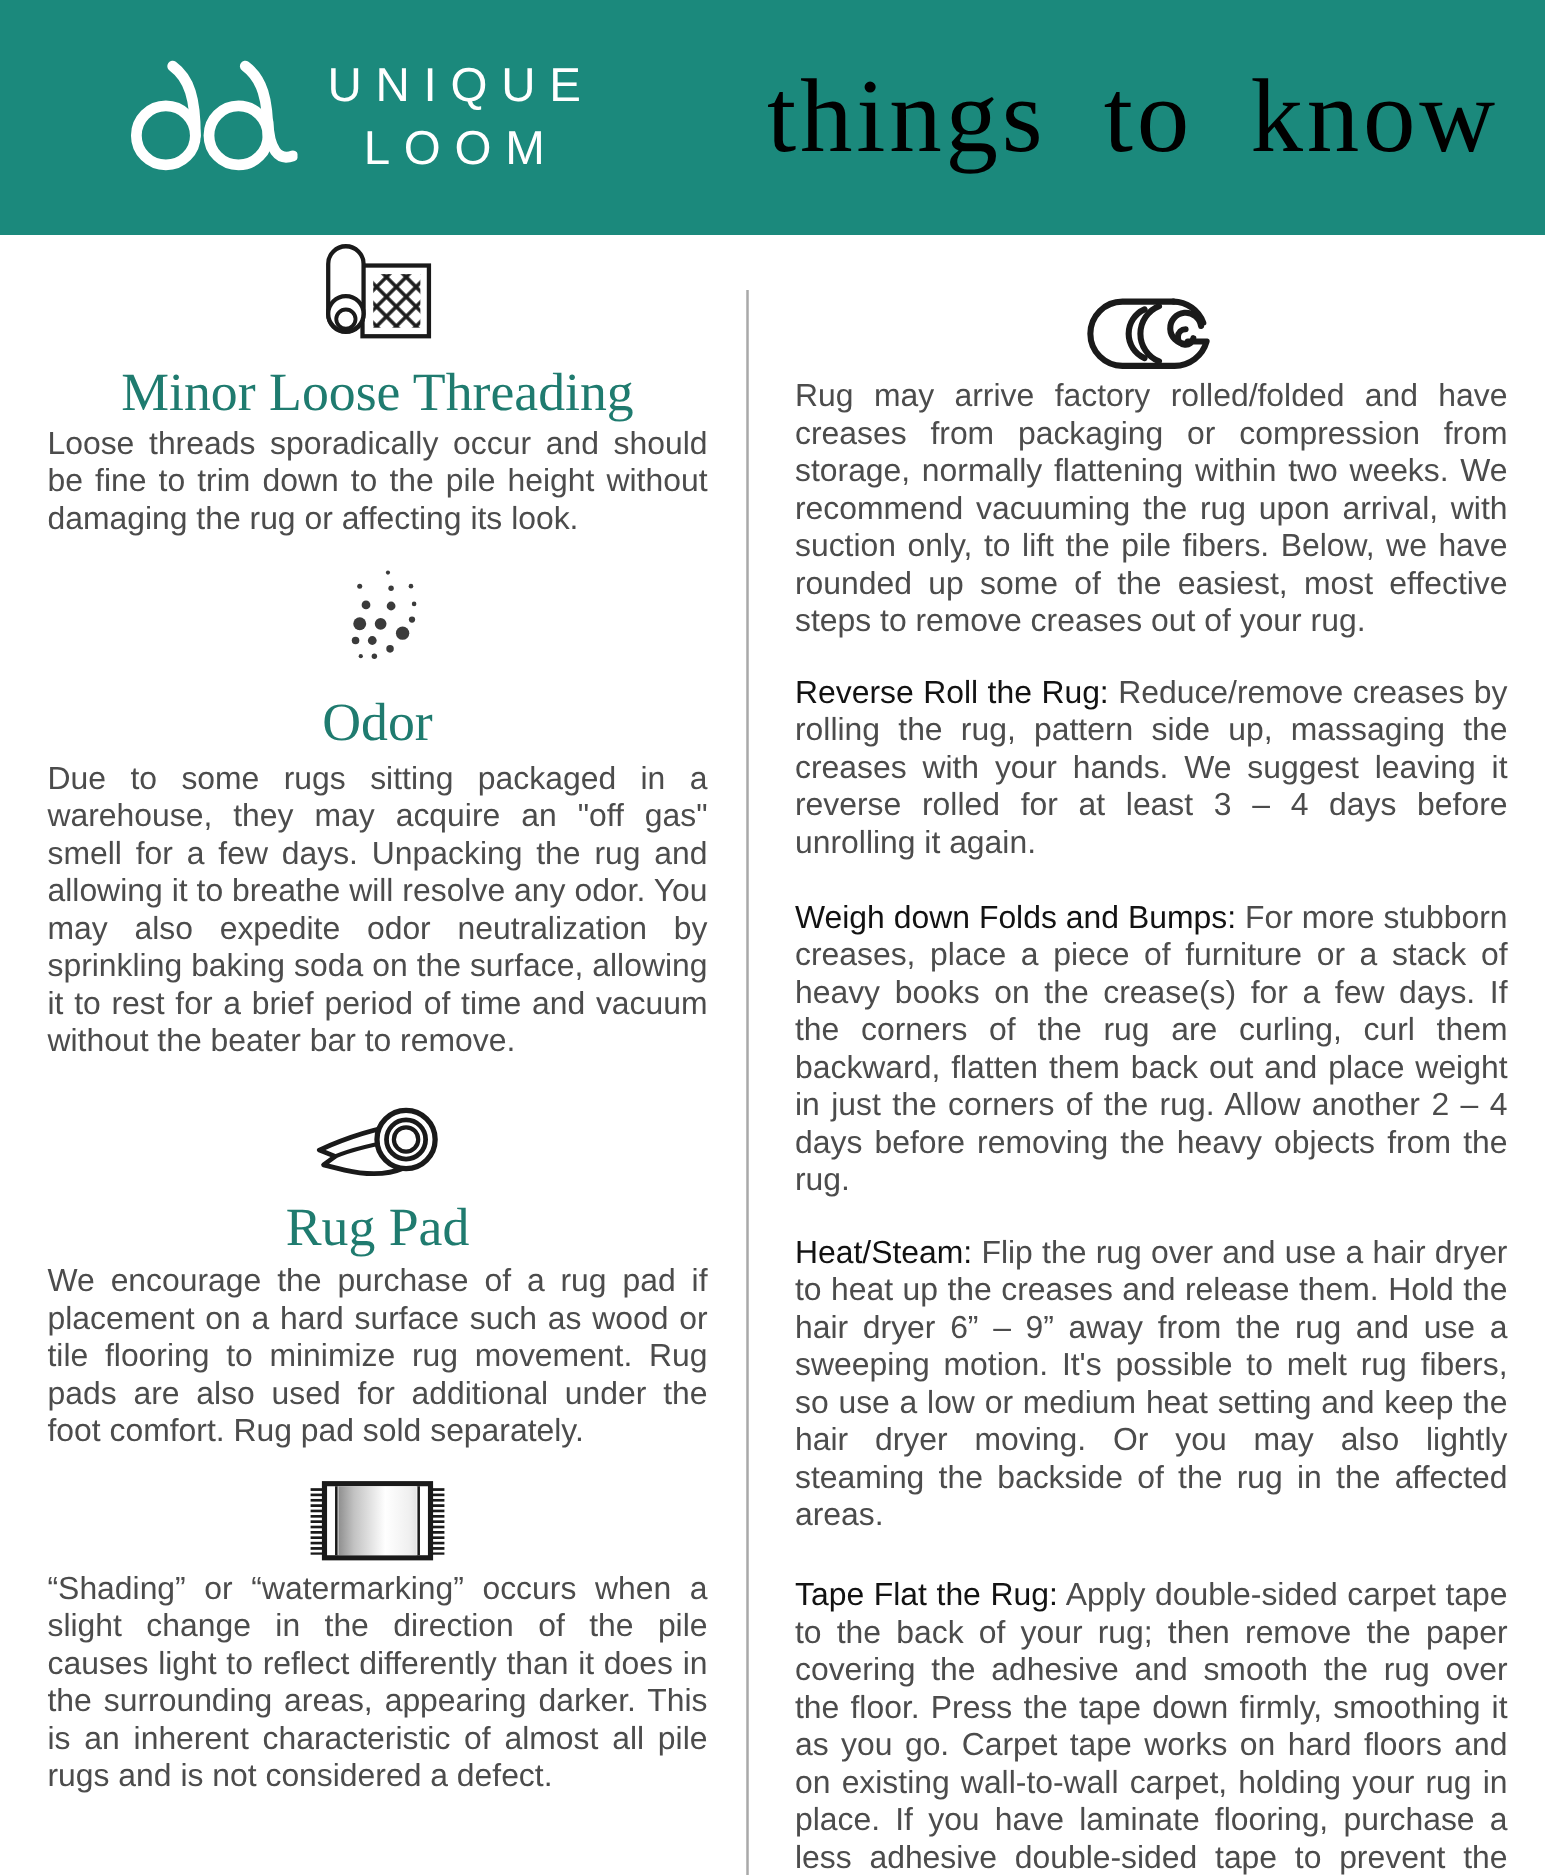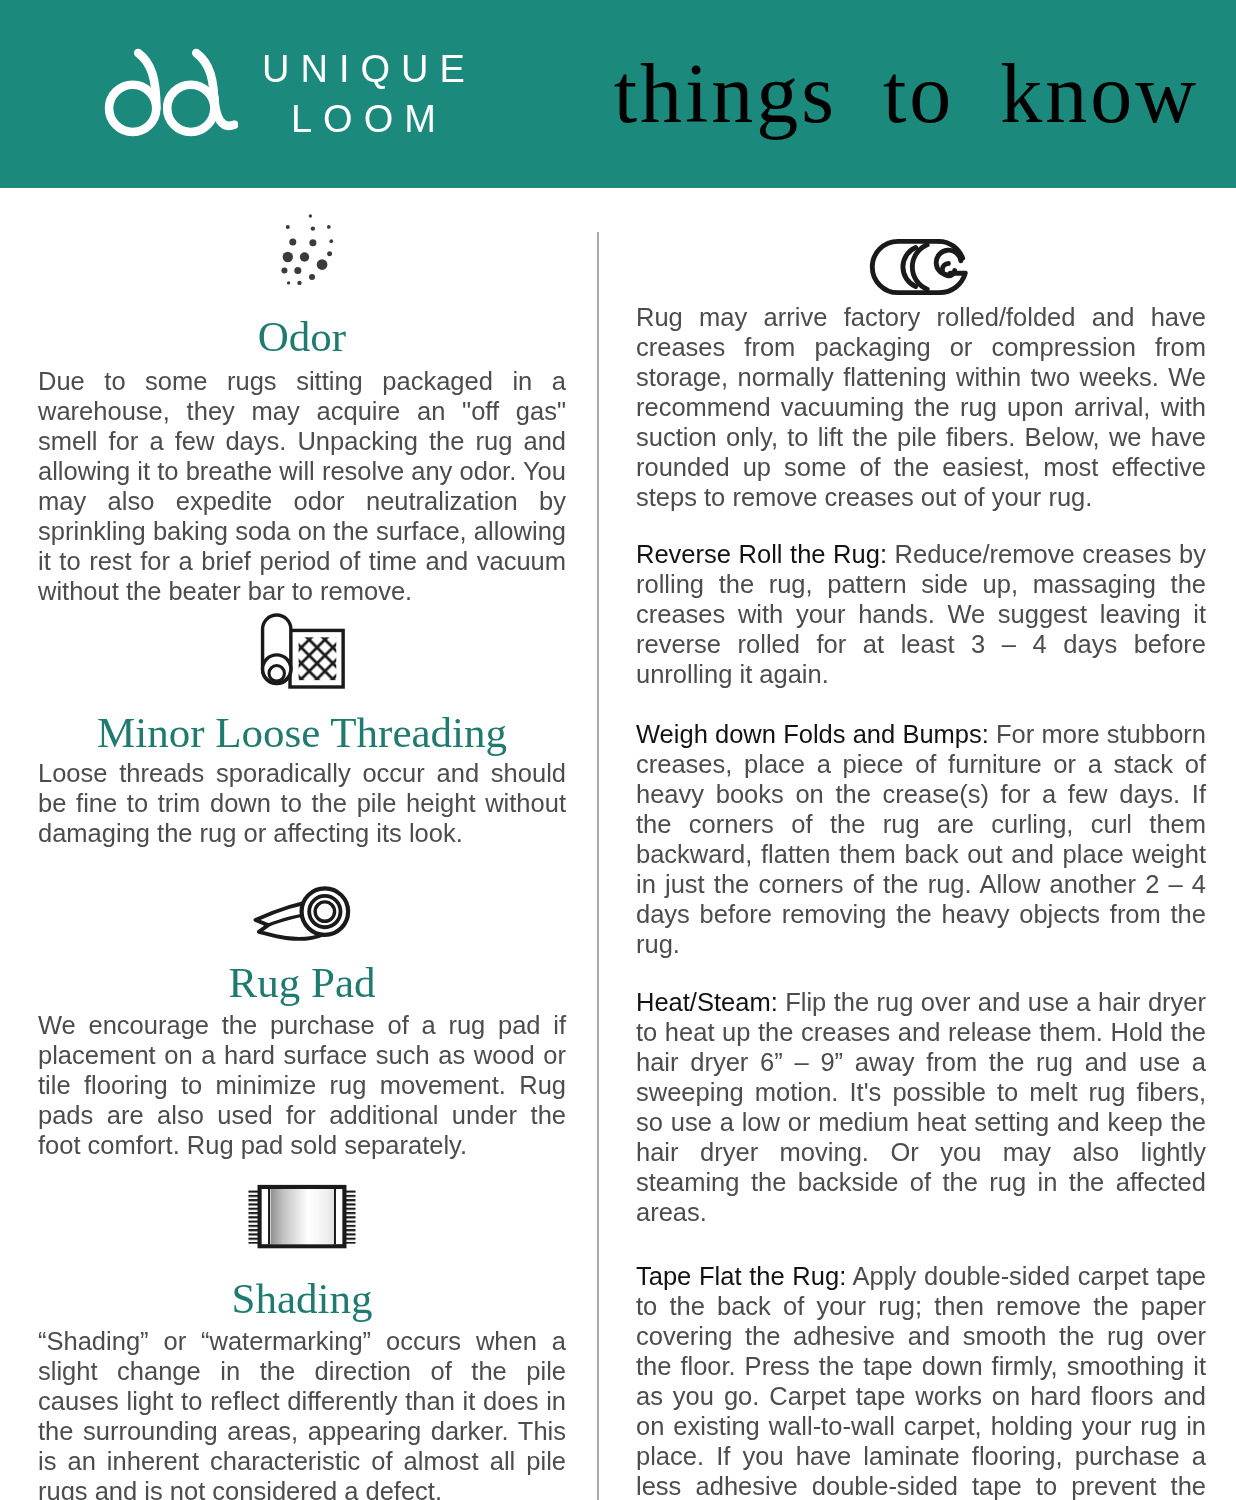--- a/index.html
+++ b/index.html
@@ -111,20 +111,39 @@
         <div>LOOM</div>
       </div>
     </div>
     <div class="masthead-title">things to know</div>
   </header>
 
   <main class="columns">
     <div class="divider"></div>
 
     <section class="col col-left">
+
+      <div class="sec s2">
+        <div class="icon-row">
+          <svg width="96" height="86" viewBox="0 0 112 100" aria-hidden="true">
+            <defs>
+              <pattern id="xhatch" width="13" height="13" patternUnits="userSpaceOnUse" patternTransform="rotate(45 0 0)">
+                <path d="M0,6.5 H13 M6.5,0 V13" stroke="#1a1a1a" stroke-width="3.2" fill="none"></path>
+              </pattern>
+            </defs>
+            <rect x="42" y="26" width="62" height="66" fill="#ffffff" stroke="#1a1a1a" stroke-width="4"></rect>
+            <rect x="52" y="34" width="44" height="50" fill="url(#xhatch)"></rect>
+            <rect x="10" y="8" width="33" height="80" rx="16.5" fill="#ffffff" stroke="#1a1a1a" stroke-width="4"></rect>
+            <circle cx="26.5" cy="71" r="16.5" fill="#ffffff" stroke="#1a1a1a" stroke-width="4"></circle>
+            <circle cx="26.5" cy="76" r="9" fill="#ffffff" stroke="#1a1a1a" stroke-width="3.6"></circle>
+          </svg>
+        </div>
+        <h2 class="sec-heading">Minor Loose Threading</h2>
+        <p class="body">Loose threads sporadically occur and should be fine to trim down to the pile height without damaging the rug or affecting its look.</p>
+      </div>
 
       <div class="sec s1">
         <div class="icon-row">
           <svg width="92" height="96" viewBox="0 0 110 110" aria-hidden="true">
             <g fill="#3b3b3b">
               <circle cx="65" cy="12" r="2"></circle>
                 <circle cx="38" cy="25" r="2.4"></circle>
               <circle cx="68" cy="27" r="2.6"></circle>
                 <circle cx="87" cy="25" r="2.2"></circle>
               <circle cx="44" cy="43" r="4.2"></circle>
@@ -139,39 +158,20 @@
                 <circle cx="67" cy="85" r="3.6"></circle>
               <circle cx="39" cy="92" r="2"></circle>
                 <circle cx="52" cy="92" r="2.6"></circle>
             </g>
           </svg>
         </div>
         <h2 class="sec-heading">Odor</h2>
         <p class="body">Due to some rugs sitting packaged in a warehouse, they may acquire an "off gas" smell for a few days. Unpacking the rug and allowing it to breathe will resolve any odor. You may also expedite odor neutralization by sprinkling baking soda on the surface, allowing it to rest for a brief period of time and vacuum without the beater bar to remove.</p>
       </div>
 
-      <div class="sec s2">
-        <div class="icon-row">
-          <svg width="96" height="86" viewBox="0 0 112 100" aria-hidden="true">
-            <defs>
-              <pattern id="xhatch" width="13" height="13" patternUnits="userSpaceOnUse" patternTransform="rotate(45 0 0)">
-                <path d="M0,6.5 H13 M6.5,0 V13" stroke="#1a1a1a" stroke-width="3.2" fill="none"></path>
-              </pattern>
-            </defs>
-            <rect x="42" y="26" width="62" height="66" fill="#ffffff" stroke="#1a1a1a" stroke-width="4"></rect>
-            <rect x="52" y="34" width="44" height="50" fill="url(#xhatch)"></rect>
-            <rect x="10" y="8" width="33" height="80" rx="16.5" fill="#ffffff" stroke="#1a1a1a" stroke-width="4"></rect>
-            <circle cx="26.5" cy="71" r="16.5" fill="#ffffff" stroke="#1a1a1a" stroke-width="4"></circle>
-            <circle cx="26.5" cy="76" r="9" fill="#ffffff" stroke="#1a1a1a" stroke-width="3.6"></circle>
-          </svg>
-        </div>
-        <h2 class="sec-heading">Minor Loose Threading</h2>
-        <p class="body">Loose threads sporadically occur and should be fine to trim down to the pile height without damaging the rug or affecting its look.</p>
-      </div>
-
       <div class="sec s3">
         <div class="icon-row">
           <svg width="110" height="72" viewBox="0 0 130 85" aria-hidden="true">
             <g stroke="#1a1a1a" stroke-linejoin="round" stroke-linecap="round">
               <path d="M88,28 C60,32 32,42 10,52 L25,58 L14,66 L34,71 C56,76 76,75 90,69 Z" stroke-width="4.5" fill="#ffffff"></path>
               <path d="M88,42 C64,46 44,50 25,58" stroke-width="4" fill="none"></path>
               <circle cx="92" cy="42" r="27.5" stroke-width="5" fill="#ffffff"></circle>
               <circle cx="92" cy="42" r="18.5" stroke-width="4.5" fill="none"></circle>
               <circle cx="92" cy="42" r="11.5" stroke-width="4" fill="none"></circle>
             </g>
@@ -197,21 +197,20 @@
               </pattern>
             </defs>
             <rect x="0" y="9" width="12" height="66" fill="url(#fringe)"></rect>
             <rect x="118" y="9" width="12" height="66" fill="url(#fringe)"></rect>
             <rect x="13.5" y="6" width="103" height="72" fill="#ffffff" stroke="#1a1a1a" stroke-width="5"></rect>
             <rect x="27" y="8.5" width="76" height="67" fill="url(#shadeGrad)"></rect>
             <line x1="25" y1="8.5" x2="25" y2="75.5" stroke="#1a1a1a" stroke-width="2.5"></line>
             <line x1="105" y1="8.5" x2="105" y2="75.5" stroke="#1a1a1a" stroke-width="2.5"></line>
           </svg>
         </div>
-        <h2 class="sec-heading">Shading</h2>
         <p class="body">“Shading” or “watermarking” occurs when a slight change in the direction of the pile causes light to reflect differently than it does in the surrounding areas, appearing darker. This is an inherent characteristic of almost all pile rugs and is not considered a defect.</p>
       </div>
 
     </section>
 
     <section class="col col-right">
 
       <div class="icon-row">
         <svg width="118" height="62" viewBox="0 0 132 70" aria-hidden="true">
           <g fill="none" stroke="#1a1a1a" stroke-width="5.5" stroke-linecap="round" stroke-linejoin="round">

